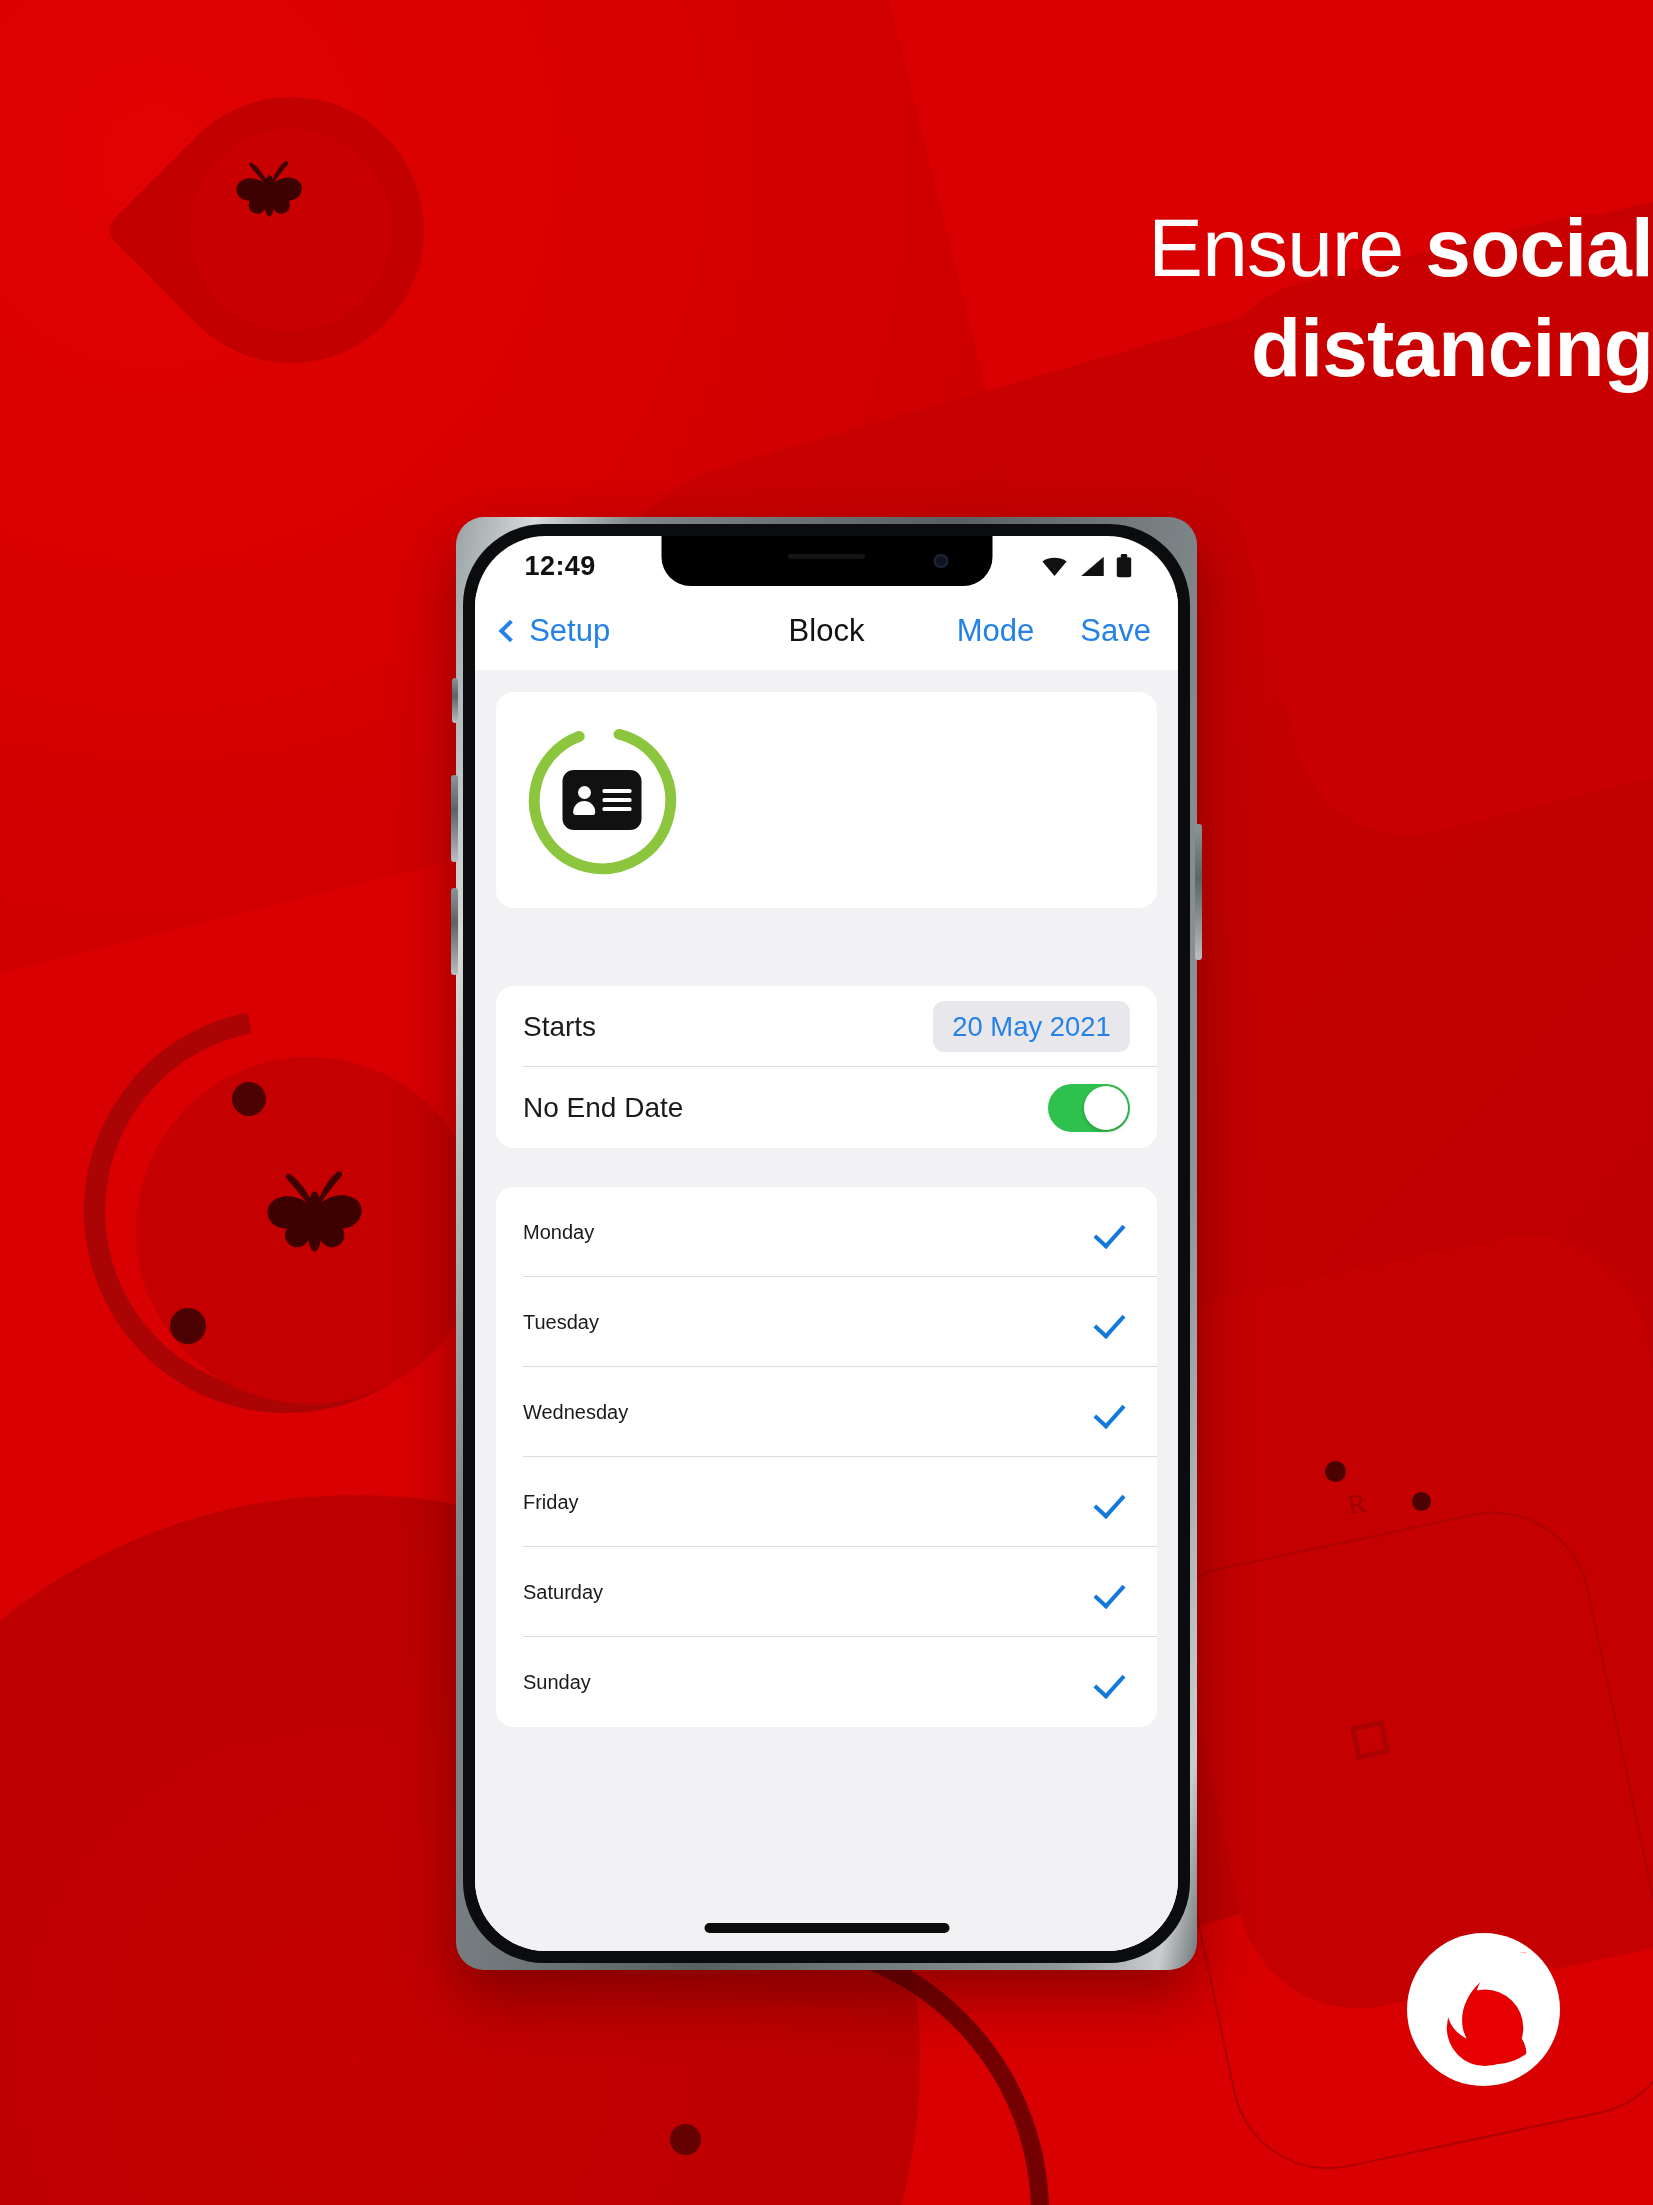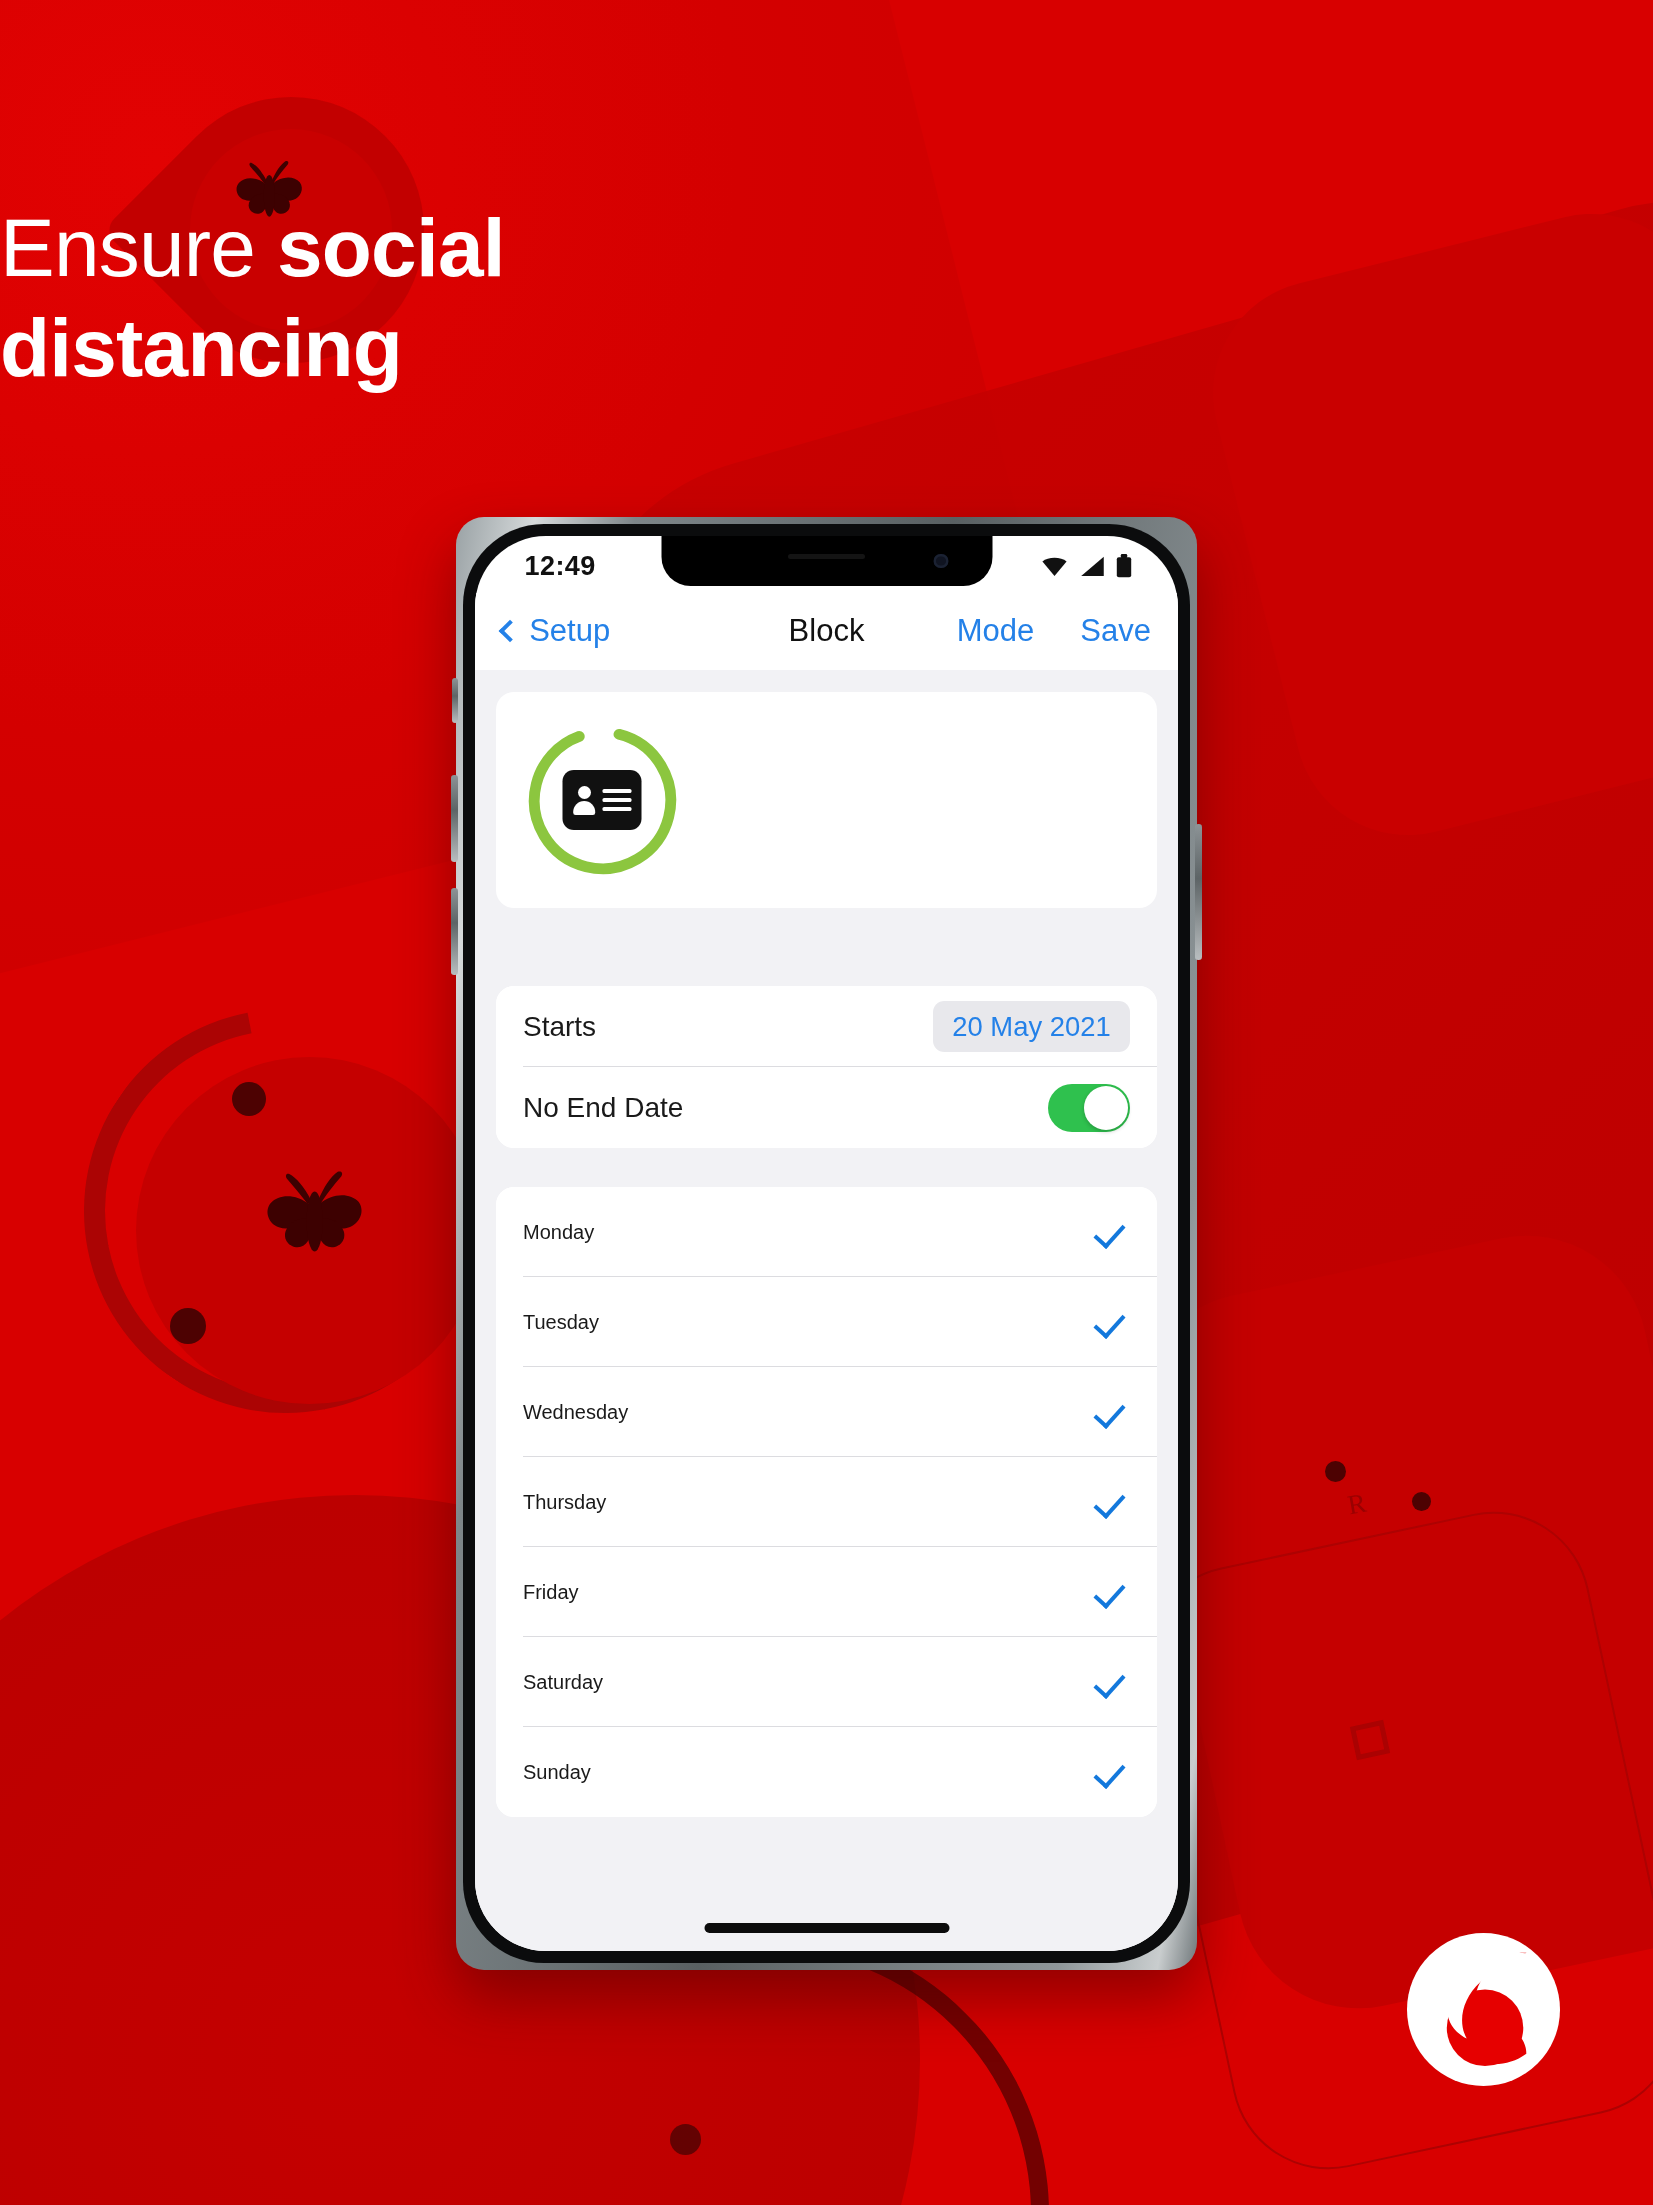--- a/index.html
+++ b/index.html
@@ -137,21 +137,21 @@
   .dot-e { left: 670px; bottom: 50px; width: 31px; height: 31px; opacity:.8;}
 
   
   .butterfly { position: absolute; }
   .butterfly svg { display: block; }
 
   
   .headline {
     position: absolute;
     left: 0; right: 0; top: 198px;
-    text-align: left;
+    text-align: right;
     color: #ffffff;
     font-size: 82px;
     line-height: 1.22;
     font-weight: 400;
     letter-spacing: -0.8px;
     z-index: 5;
   }
   .headline b { font-weight: 700; }
 
   
@@ -555,27 +555,20 @@
               <span class="sep"></span>
             </div>
             <div class="row day-row">
               <span class="row-label">Wednesday</span>
               <span class="row-right">
                 <span class="check"></span>
               </span>
               <span class="sep"></span>
             </div>
             <div class="row day-row">
-              <span class="row-label">Thursday</span>
-              <span class="row-right">
-                <span class="check"></span>
-              </span>
-              <span class="sep"></span>
-            </div>
-            <div class="row day-row">
               <span class="row-label">Friday</span>
               <span class="row-right">
                 <span class="check"></span>
               </span>
               <span class="sep"></span>
             </div>
             <div class="row day-row">
               <span class="row-label">Saturday</span>
               <span class="row-right">
                 <span class="check"></span>

